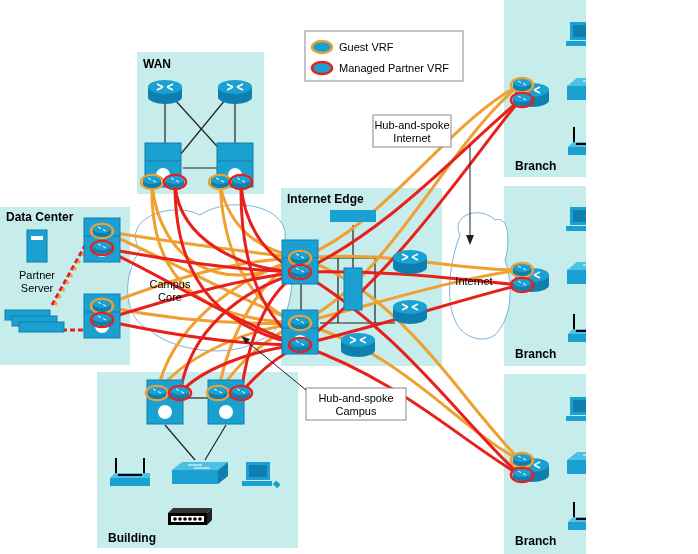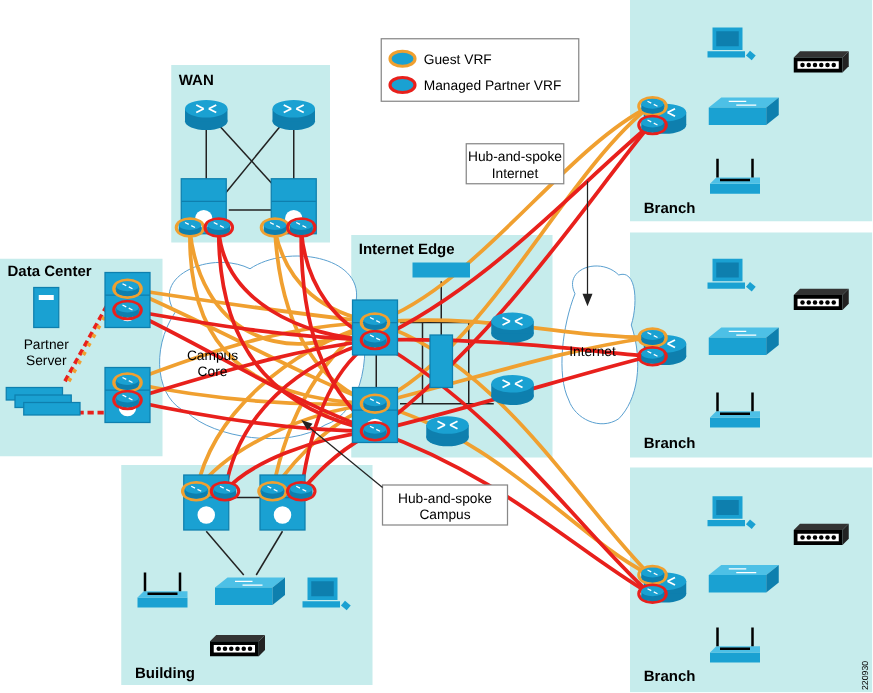--- a/index.html
+++ b/index.html
@@ -1,16 +1,16 @@
 <!DOCTYPE html>
 <html><head>
 <meta charset="utf-8">
 <style>
   html, body { margin:0; padding:0; background:#ffffff; }
-  #stage { position:relative; width:698px; height:554px; overflow:hidden; background:#ffffff; font-family:"Liberation Sans", sans-serif; }
+  #stage { position:relative; width:586px; height:554px; overflow:hidden; background:#ffffff; font-family:"Liberation Sans", sans-serif; }
   svg { position:absolute; left:0; top:0; }
   .zone-title { font-family:"Liberation Sans", sans-serif; font-weight:bold; font-size:12px; fill:#000; }
   .lbl { font-family:"Liberation Sans", sans-serif; font-size:11px; fill:#000; }
   .fig { font-family:"Liberation Sans", sans-serif; font-size:7px; fill:#000; }
 </style>
 </head>
 <body>
 
 <div id="stage">
 <svg width="698" height="554" viewBox="0 0 698 554">

